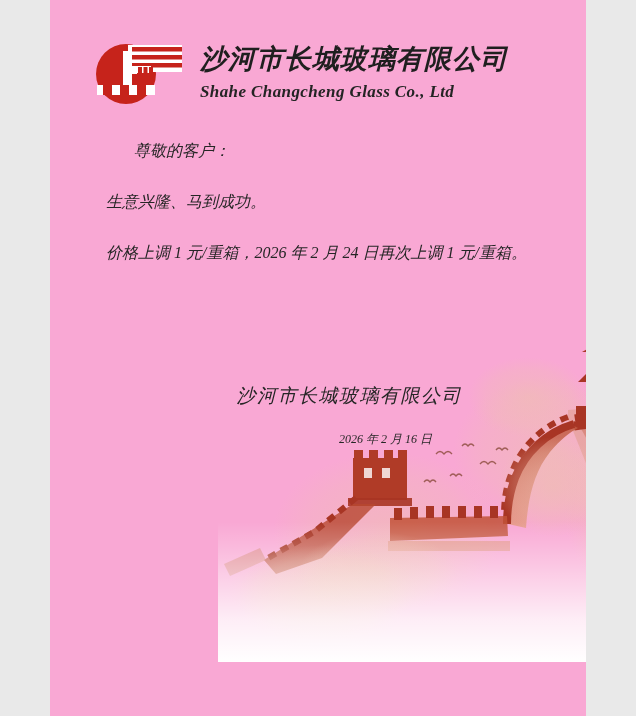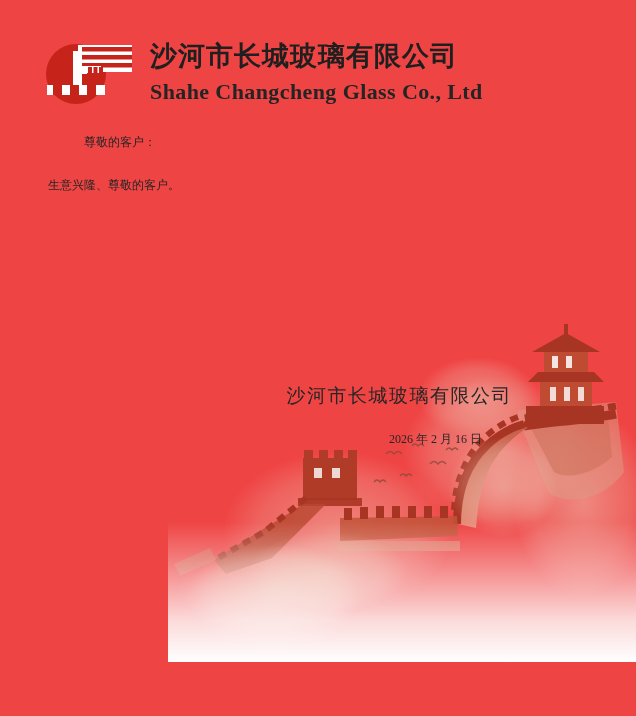--- a/index.html
+++ b/index.html
@@ -1,45 +1,46 @@
 <!DOCTYPE html>
 <html><head>
 <meta charset="utf-8">
 <style>
   html,body{margin:0;padding:0;background:#e9e9e9;}
   .page{
     position:relative;
-    width:636px;height:716px;
-    background:#ef4444;
+    width:536px;height:716px;
+    background:#f9a8d4;
     overflow:hidden;
     font-family:"Liberation Serif","DejaVu Serif",serif;
     color:#262626;
     margin:0 auto;
+    font-style:italic;
   }
   
   .letterhead{
     position:absolute;left:46px;top:40px;
     display:flex;align-items:center;gap:18px;
   }
   .logo{width:86px;height:66px;flex:0 0 auto;}
   .titles{display:flex;flex-direction:column;}
   .company-cn{
     font-size:27px;font-weight:bold;color:#1f1f1f;
     letter-spacing:1px;white-space:nowrap;line-height:1.15;
   }
   .company-en{
-    font-size:22px;font-weight:bold;color:#242424;
+    font-size:17px;font-weight:bold;color:#242424;
     letter-spacing:.4px;white-space:nowrap;margin-top:6px;
   }
   
   .letter-body{
     position:absolute;left:48px;top:121px;right:30px;z-index:2;
   }
   .letter-body p{
-    margin:0;font-size:12px;line-height:43px;white-space:nowrap;
+    margin:8px;font-size:16px;line-height:43px;white-space:nowrap;
   }
   .salutation{margin-left:36px !important;}
   .indent{text-indent:72px;}
   
   .signature-block{
     position:absolute;top:383px;left:0;right:48px;z-index:2;
     text-align:right;
   }
   .signature-line{
     font-size:19px;line-height:26px;letter-spacing:1.5px;
@@ -83,21 +84,22 @@
       <rect x="41" y="45" width="9" height="10" fill="#c6231b"></rect>
     </svg>
     <div class="titles">
       <div class="company-cn">沙河市长城玻璃有限公司</div>
       <div class="company-en">Shahe Changcheng Glass Co., Ltd</div>
     </div>
   </header>
 
   <main class="letter-body">
     <p class="salutation">尊敬的客户：</p>
-    <p>生意兴隆、尊敬的客户。</p>
+    <p>生意兴隆、马到成功。</p>
+    <p>价格上调 1 元/重箱，2026 年 2 月 24 日再次上调 1 元/重箱。</p>
   </main>
 
   <div class="signature-block">
     <div class="signature-line">沙河市长城玻璃有限公司</div>
     <div class="date-line">2026 年 2 月 16 日</div>
   </div>
 
   <svg class="artwork" viewBox="0 0 468 340" aria-hidden="true">
     <defs>
       <radialGradient id="wash" cx="50%" cy="50%" r="50%">

